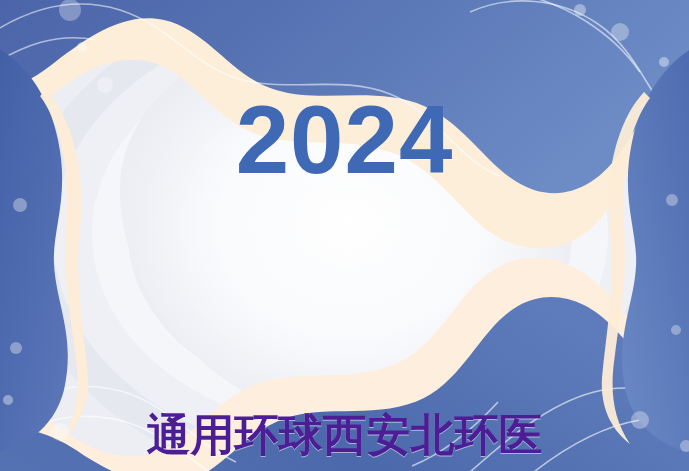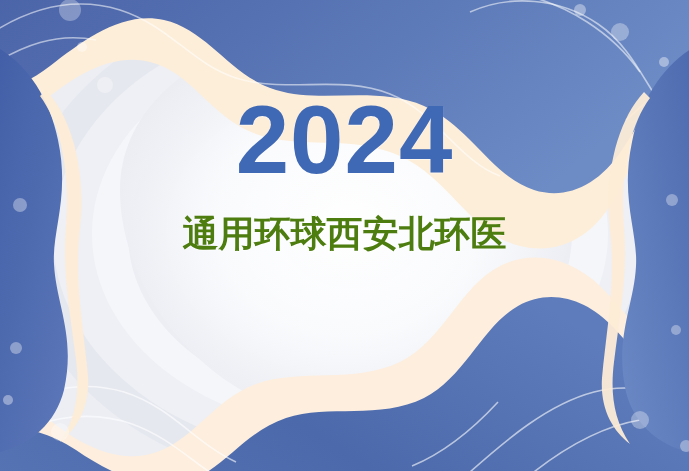--- a/index.html
+++ b/index.html
@@ -31,21 +31,21 @@
   
   .text-block {
     position: absolute;
     left: 0;
     top: 0;
     width: 689px;
     height: 471px;
     display: flex;
     flex-direction: column;
     align-items: center;
-    justify-content: flex-start;
+    justify-content: space-between;
     z-index: 20;
   }
 
   .year {
     margin-top: 92px;
     font-size: 96px;
     line-height: 1;
     font-weight: 700;
     letter-spacing: 1px;
     color: #4069b5;
@@ -54,25 +54,25 @@
   }
 
   .cn-lines {
     margin-top: 10px;
     display: flex;
     flex-direction: column;
     align-items: center;
   }
 
   .cn-line {
-    font-size: 36px;
+    font-size: 44px;
     line-height: 72px;
     font-weight: 700;
     letter-spacing: 0px;
-    color: #4d7c0f;
+    color: #4c1d95;
     white-space: nowrap;
     font-family: "DejaVu Sans", "Liberation Sans", sans-serif;
     text-shadow: 0 1px 0 rgba(255,255,255,0.5);
   }
 </style>
 </head>
 <body>
 
 <div id="poster">
 

